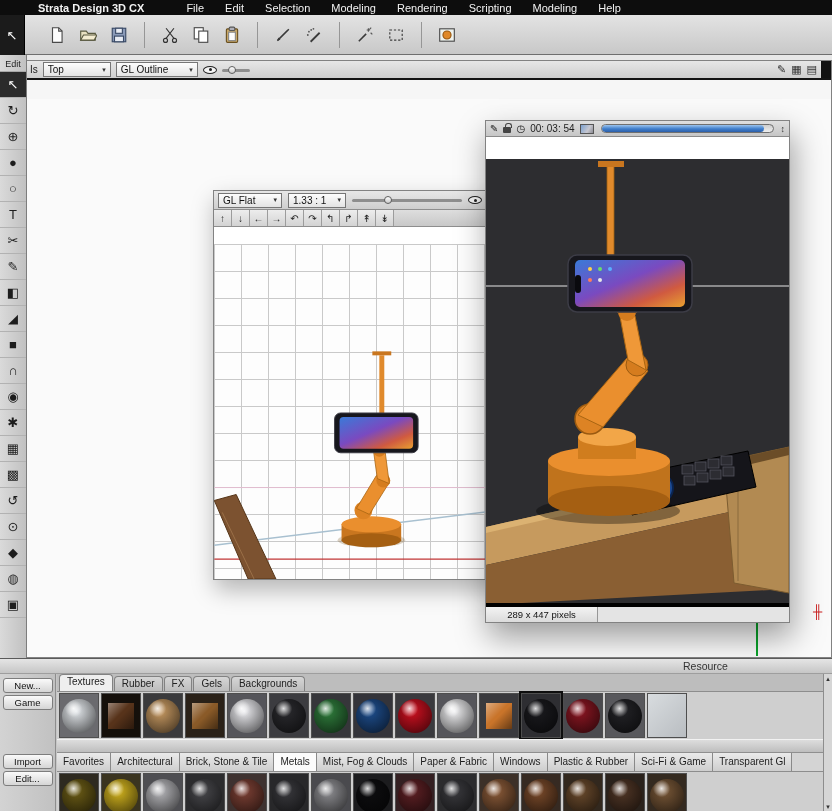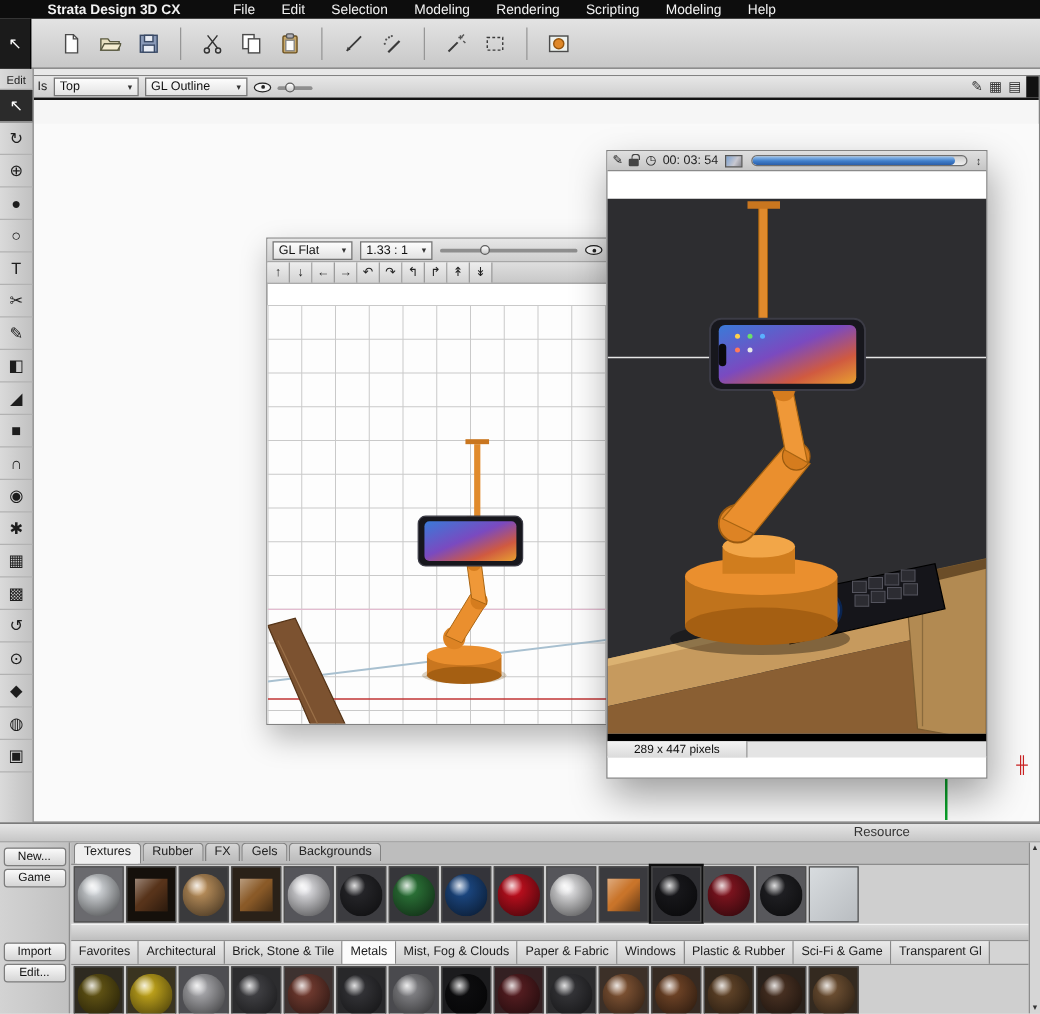--- a/index.html
+++ b/index.html
@@ -97,37 +97,37 @@
     border-bottom:none;border-radius:3px 3px 0 0}
   .snap-time{white-space:nowrap}
   .img-chip{width:14px;height:10px;border:1px solid #555;background:linear-gradient(120deg,#7aa0d0,#c8c8d0 60%,#8a8a92)}
   .progress{flex:1;height:9px;border:1px solid #6f6f6f;border-radius:5px;background:linear-gradient(#cdcdcd,#efefef);
     position:relative;overflow:hidden;margin:0 2px}
   .progress-fill{position:absolute;left:0;top:0;bottom:0;width:95%;
     background:linear-gradient(#9cc4ee,#3f7ecb 55%,#2c5ea8);border-radius:4px}
   .stepper{font-size:9px;color:#333}
   .snap-canvas{position:absolute;left:0;top:38px;right:0;height:446px;background:#2d2d30;overflow:hidden}
   .snap-canvas svg{position:absolute;left:0;top:0;width:100%;height:100%}
-  .snap-status{position:absolute;left:0;bottom:16px;right:0;height:19px;background:#e4e4e4;border-top:6px solid #000000;display:flex}
+  .snap-status{position:absolute;left:0;bottom:0;right:0;height:19px;background:#e4e4e4;border-top:4px solid #000000;display:flex}
   .status-box{width:112px;border-right:1px solid #979797;background:linear-gradient(#f3f3f3,#dbdbdb);
     font-size:9.5px;display:flex;align-items:center;justify-content:center;color:#111;white-space:nowrap}
 
   
   .resource-panel{position:absolute;left:0;top:658px;width:832px;height:153px;background:#c6c6c6;
     border-top:1px solid #5a5a5a;z-index:10;overflow:hidden}
   .res-header{position:absolute;left:0;top:0;width:832px;height:15px;
     background:linear-gradient(#e5e5e5,#c6c6c6);border-bottom:1px solid #9e9e9e}
   .res-title{position:absolute;left:683px;top:1px;font-size:10.5px;color:#333}
   .res-left{position:absolute;left:0;top:15px;width:56px;bottom:0;
     background:linear-gradient(90deg,#d3d3d3,#c1c1c1);border-right:1px solid #8d8d8d;padding-top:2px}
   .res-btn{display:block;width:50px;height:15px;margin:2px auto;background:linear-gradient(#fafafa,#d5d5d5);
     border:1px solid #7d7d7d;border-radius:3px;font-size:9.5px;text-align:center;line-height:13px;color:#111;white-space:nowrap;overflow:hidden}
   #res-btns-bottom{margin-top:44px}
   .res-tabs{position:absolute;left:57px;top:15px;height:18px;right:9px;background:#bdbdbd;
-    display:flex;align-items:flex-start;padding-left:2px;border-bottom:1px solid #8d8d8d}
+    display:flex;align-items:flex-end;padding-left:2px;border-bottom:1px solid #8d8d8d}
   .rtab{font-size:10px;padding:1px 7px;background:linear-gradient(#d6d6d6,#bcbcbc);border:1px solid #828282;
     border-bottom:none;border-radius:4px 4px 0 0;margin-right:1px;color:#222;height:15px;white-space:nowrap}
   .rtab.active{background:#efefef;height:17px}
   .res-row1{position:absolute;left:57px;top:33px;height:47px;right:9px;background:#cfcfcf;
     display:flex;gap:2px;padding:1px 0 0 2px}
   .swatch{width:40px;height:45px;position:relative;border:1px solid #4e4e4e;flex:0 0 auto}
   .swatch.selected{outline:2px solid #0e0e0e}
   .sphere{width:34px;height:34px;margin:5px auto 0;border-radius:50%}
   .cube{width:26px;height:26px;margin:9px auto 0}
   .res-divider{position:absolute;left:57px;top:80px;height:14px;right:9px;

